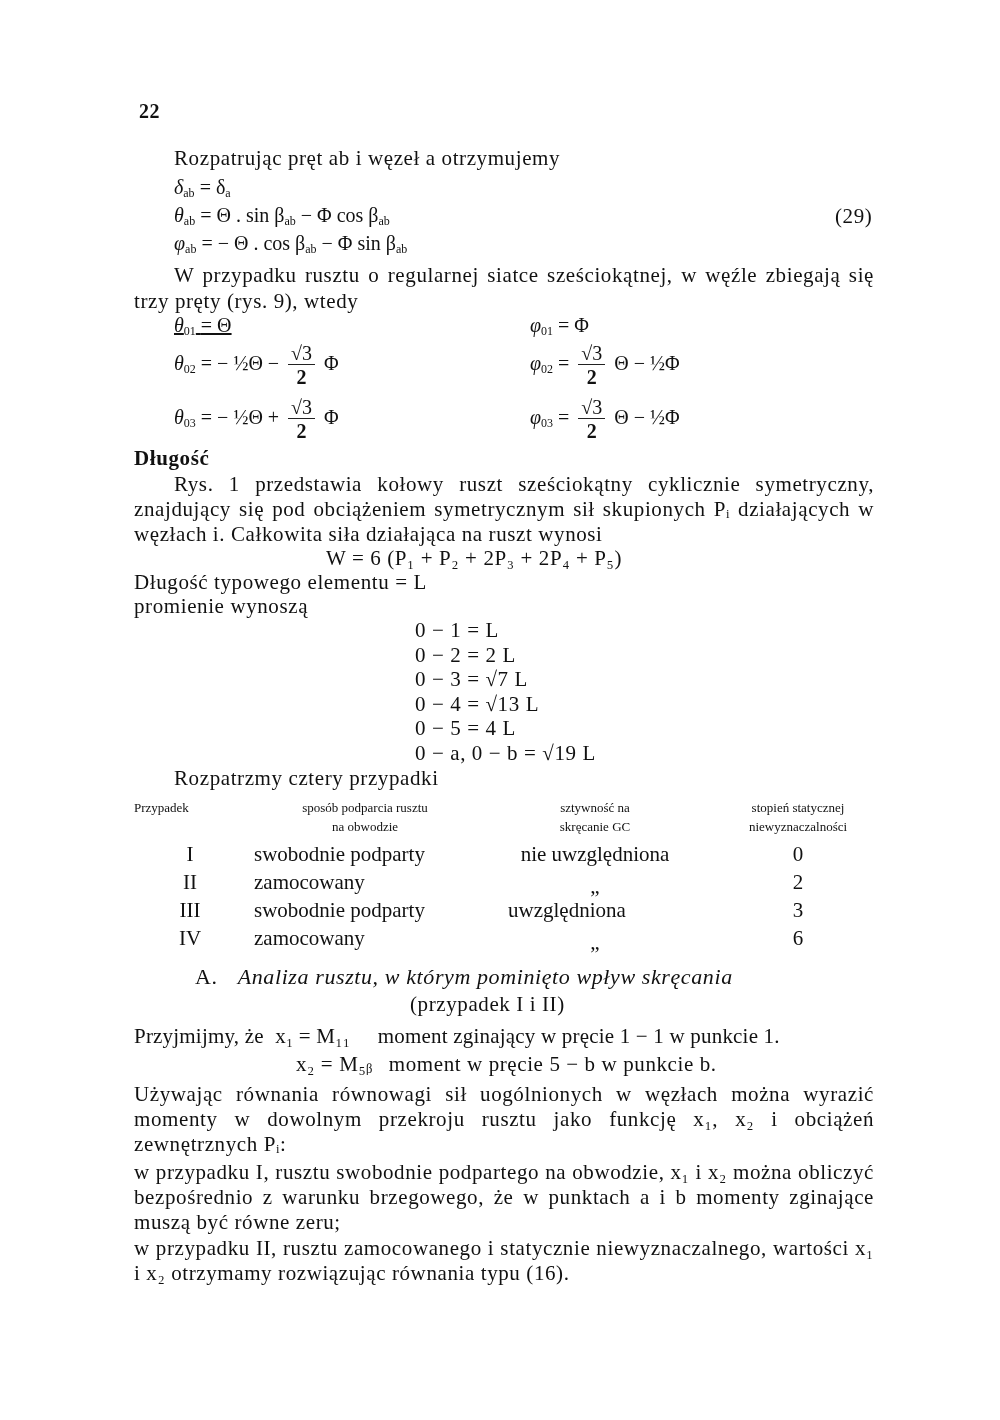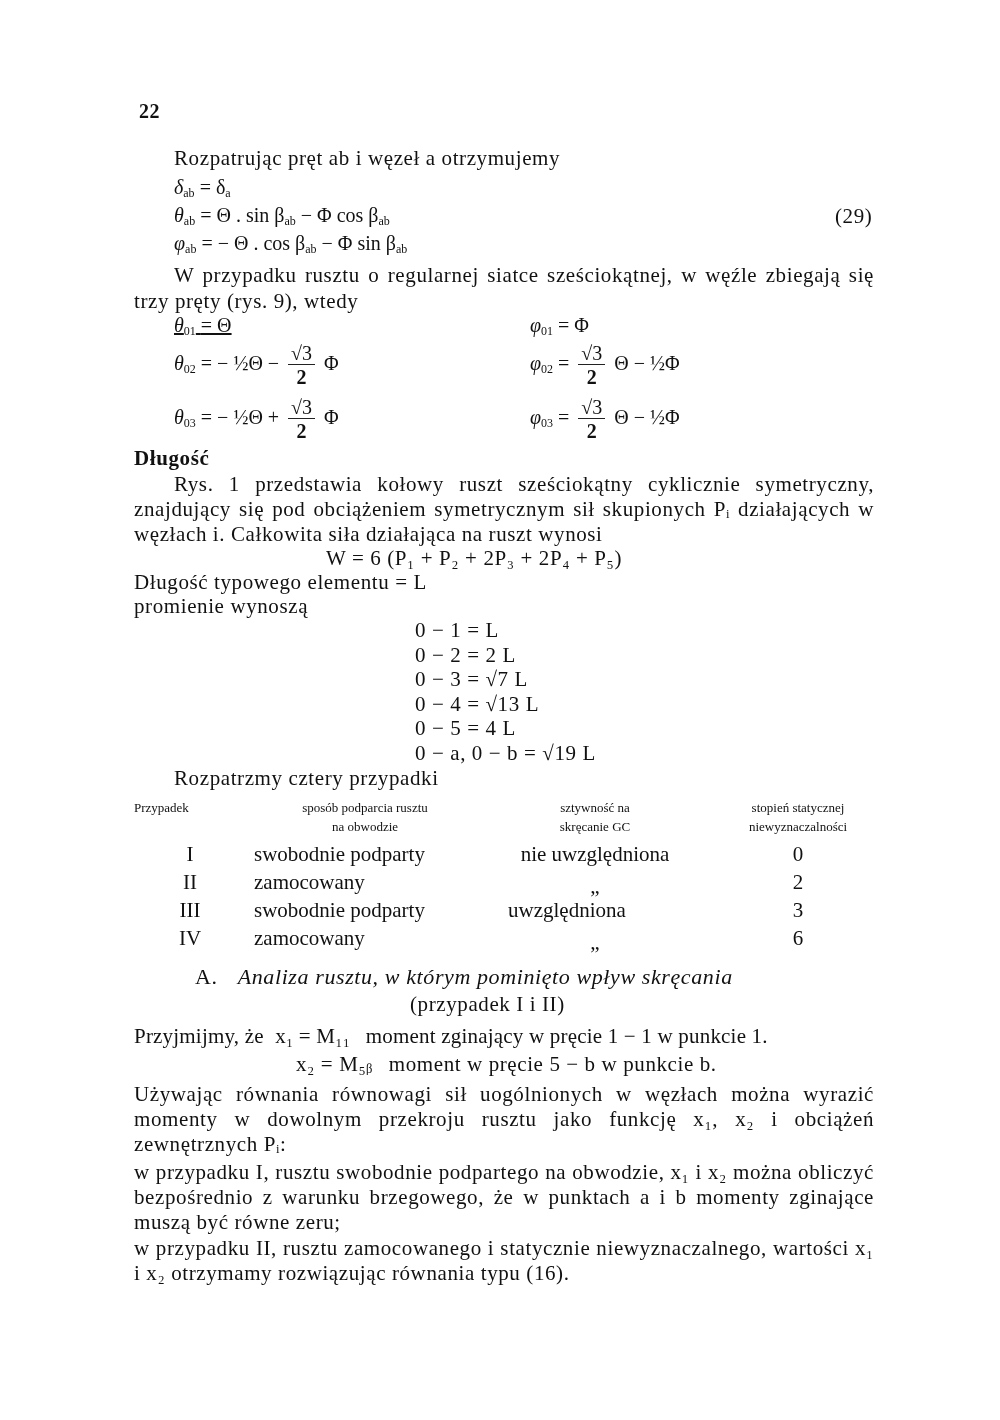--- a/index.html
+++ b/index.html
@@ -136,21 +136,21 @@
 
 <div class="abs t" style="left:195px;top:964px;font-size:22px;">
   <span>A.</span>
   <span class="i" style="margin-left:14px;">Analiza rusztu, w którym pominięto wpływ skręcania</span>
 </div>
 <div class="abs t" style="left:410px;top:992px;">(przypadek I i II)</div>
 
 <div class="abs t" style="left:134px;top:1024px;letter-spacing:0.2px;">
   <span>Przyjmijmy, że</span>
   <span style="margin-left:6px;">x₁ = M₁₁</span>
-  <span style="margin-left:10px;">moment zginający w pręcie 1 − 1 w punkcie 1.</span>
+  <span style="margin-left:22px;">moment zginający w pręcie 1 − 1 w punkcie 1.</span>
 </div>
 <div class="abs t" style="left:296px;top:1052px;">
   <span>x₂ = M₅ᵦ</span>
   <span style="margin-left:10px;">moment  w  pręcie  5 − b  w punkcie  b.</span>
 </div>
 
 <div class="abs t justify" style="left:134px;top:1082px;width:740px;line-height:25px;">Używając równania równowagi sił uogólnionych w węzłach można wyrazić momenty w dowolnym przekroju rusztu jako funkcję  x₁, x₂ i obciążeń zewnętrznych Pᵢ:</div>
 <div class="abs t justify" style="left:134px;top:1160px;width:740px;line-height:25px;">w przypadku I, rusztu swobodnie podpartego na obwodzie,  x₁  i  x₂ można obliczyć bezpośrednio z warunku brzegowego, że w punktach a i  b  momenty zginające muszą być równe zeru;</div>
 <div class="abs t justify" style="left:134px;top:1236px;width:740px;line-height:25px;">w przypadku II, rusztu zamocowanego i statycznie niewyznaczalnego, wartości  x₁  i  x₂  otrzymamy rozwiązując równania typu (16).</div>
 

